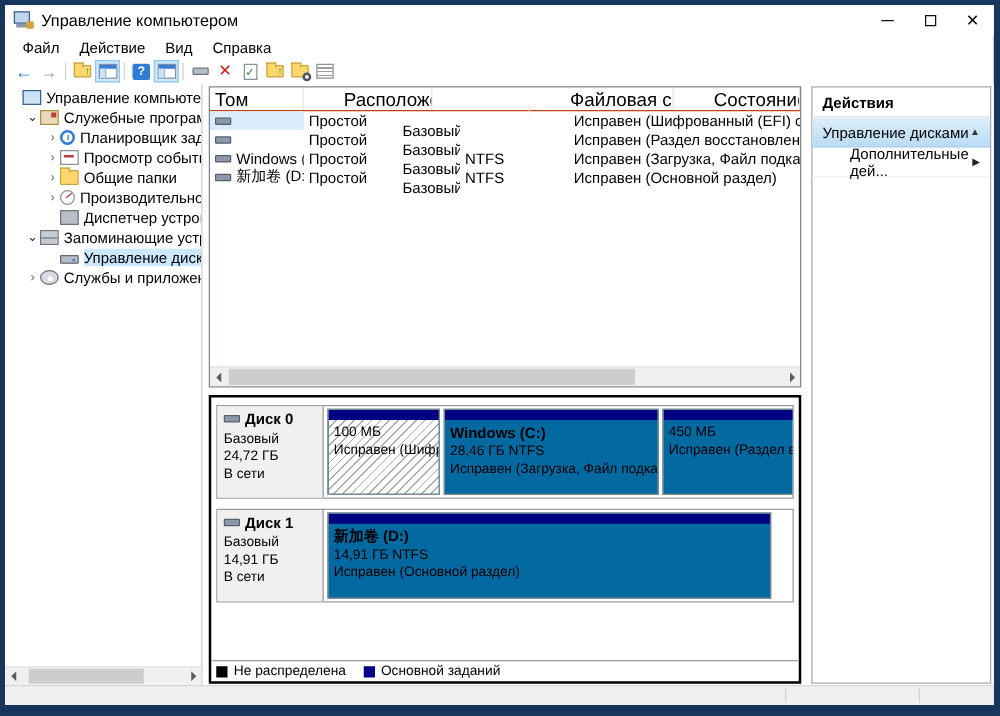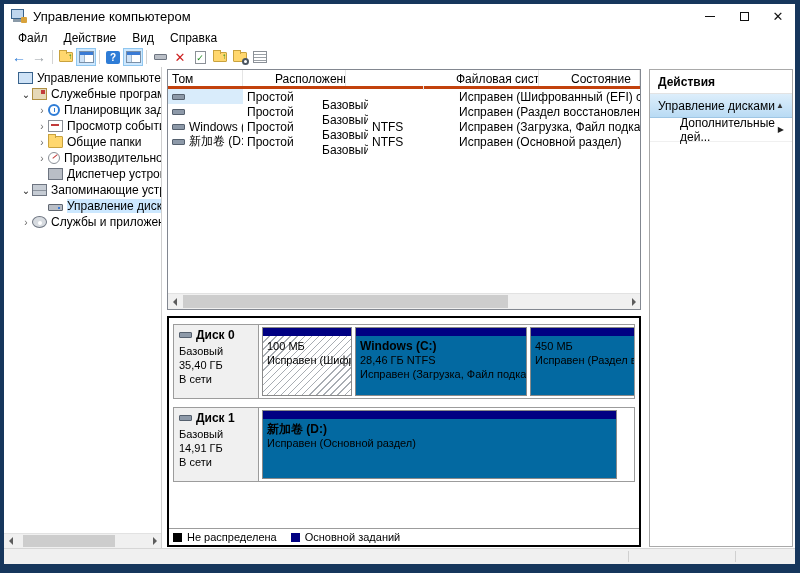--- a/index.html
+++ b/index.html
@@ -79,21 +79,21 @@
   .sb-arrow { width:13px; height:100%; display:flex; align-items:center; justify-content:center; }
   .sb-arrow i { display:block; width:0; height:0; border:4px solid transparent; }
   .sb-left i { border-right-color:#5c5c5c; margin-left:-4px; }
   .sb-right i { border-left-color:#5c5c5c; margin-right:-4px; }
   .sb-track { flex:1; height:100%; position:relative; }
   .sb-thumb { position:absolute; top:1px; bottom:1px; background:#cdcdcd; }
 
   
   .mid-pane { position:absolute; left:159px; top:0; width:481px; bottom:0; display:flex; flex-direction:column; padding:2px 3px 1px 4px; background:#fff; }
   .vol-list { height:241px; flex:0 0 auto; border:1px solid #828790; display:flex; flex-direction:column; overflow:hidden; }
-  .vl-header { height:19px; display:flex; border-bottom:3px solid #c2410c; font-size:12px; flex:0 0 auto;gap:28px; }
+  .vl-header { height:19px; display:flex; border-bottom:1px solid #c2410c; font-size:15px; flex:0 0 auto;gap:28px; }
   .vl-header .hc { padding:2px 4px; border-right:1px solid #e5e5e5; white-space:nowrap; overflow:hidden; }
   .vl-rows { flex:1 1 auto; overflow:hidden; }
   .vl-row { height:15px; display:flex; font-size:12px; align-items:center; }
   .vl-row .c { padding:0 4px; white-space:nowrap; overflow:hidden; height:100%; display:flex; align-items:center;text-align:center; }
   .c0{width:75px;flex:0 0 auto;} .c1{width:75px;flex:0 0 auto;} .c2{width:50px;flex:0 0 auto;margin-top:16px;} .c3{width:87px;flex:0 0 auto;} .c4{flex:1 1 auto;}
   .vl-row.sel .c0 { background:#d9ecfb; }
   .vol-ico { width:13px; height:6px; background:#8d99a8; border:1px solid #55606e; border-radius:1px; margin-right:4px; flex:0 0 auto; }
   .vl-hscroll { flex:0 0 auto; height:16px; background:#f0f0f0; display:flex; align-items:center; border-top:1px solid #e2e2e2; }
 
   .mid-gap { height:6px; flex:0 0 auto; }
@@ -339,21 +339,21 @@
       <div class="disk-pane">
         <div class="disk-rows">
 
           <div class="disk-row">
             <div class="disk-info">
               <div class="disk-name">
                   <span class="vol-ico"></span>
                   <span>Диск 0</span>
                 </div>
               <div>Базовый</div>
-              <div>35,40 ГБ</div>
+              <div>24,72 ГБ</div>
               <div>В сети</div>
             </div>
             <div class="disk-strip">
               <div class="part hatched" style="width:90px;">
                 <div class="part-band"></div>
                 <div class="part-body">
                   <div>100 МБ</div>
                   <div>Исправен (Шифрованный (EFI) системный раздел)</div>
                 </div>
               </div>
@@ -383,20 +383,21 @@
                 </div>
               <div>Базовый</div>
               <div>14,91 ГБ</div>
               <div>В сети</div>
             </div>
             <div class="disk-strip">
               <div class="part" style="width:355px;">
                 <div class="part-band"></div>
                 <div class="part-body">
                   <div><b>新加卷  (D:)</b></div>
+                  <div>14,91 ГБ NTFS</div>
                   <div>Исправен (Основной раздел)</div>
                 </div>
               </div>
             </div>
           </div>
 
         </div>
         <div class="legend">
           <span class="legend-item">
             <span class="legend-swatch" style="background: rgb(0, 0, 0);"></span>

